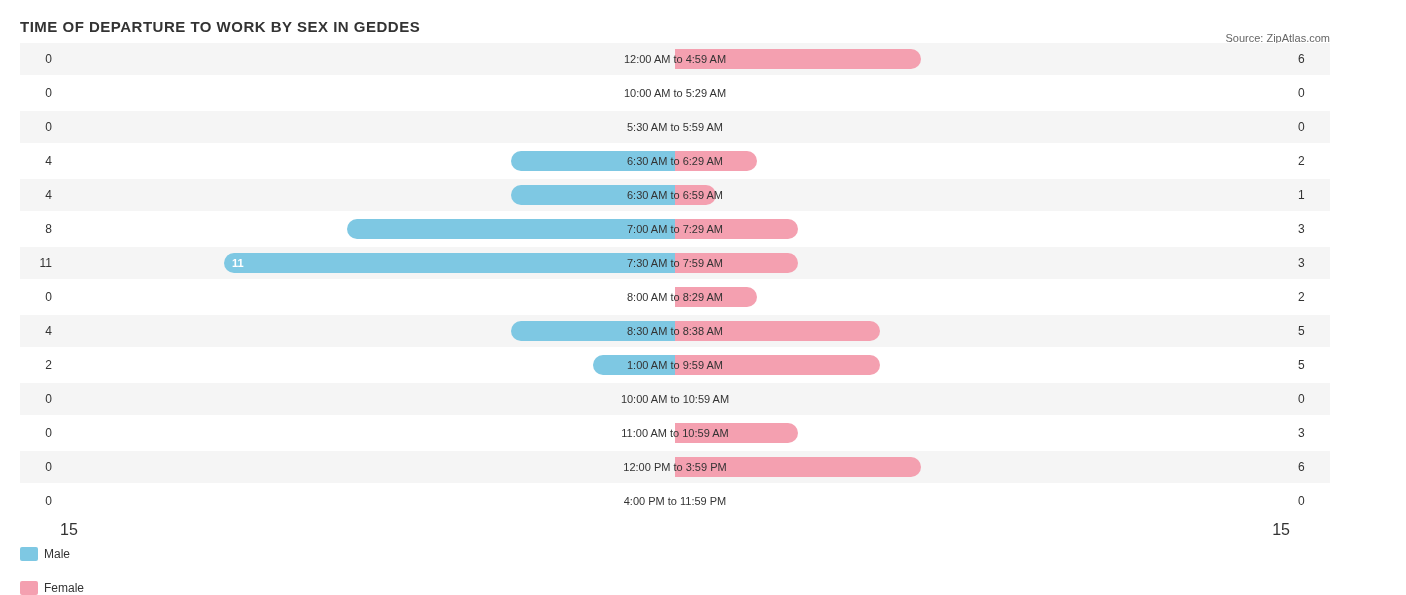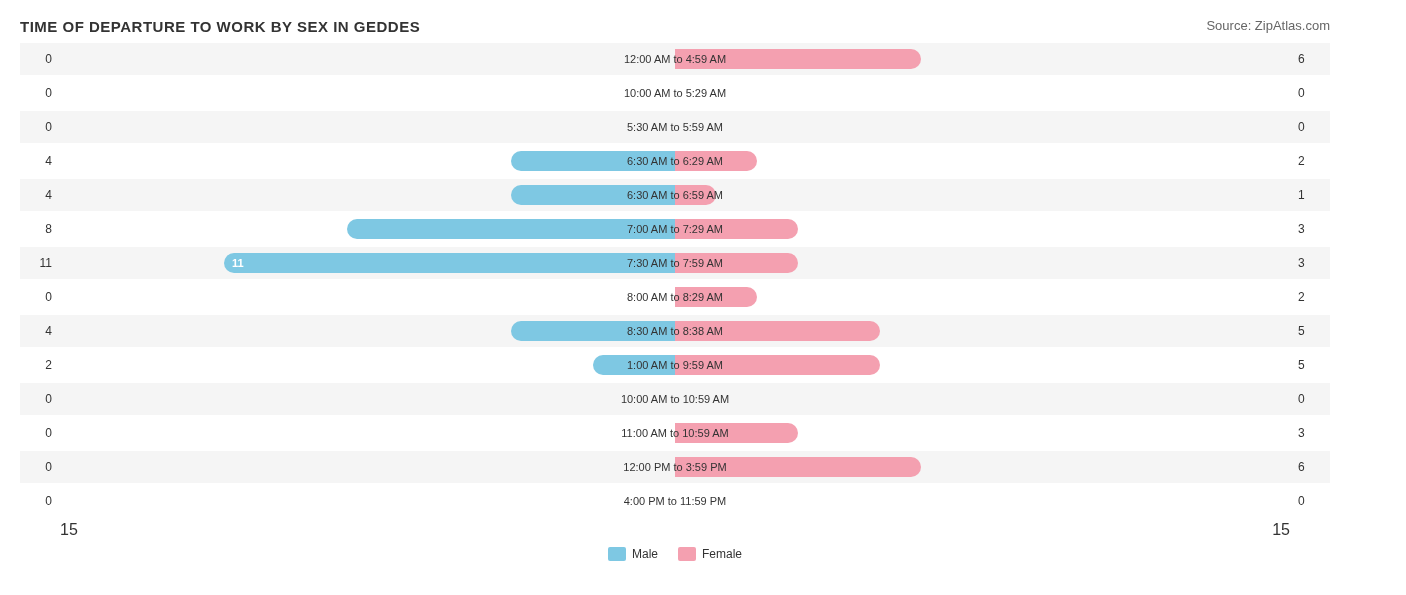--- a/index.html
+++ b/index.html
@@ -19,23 +19,23 @@
     .chart-title {
       font-size: 15px;
       font-weight: bold;
       color: #333;
       margin-bottom: 8px;
       text-transform: uppercase;
       letter-spacing: 0.5px;
     }
     .source {
       position: absolute;
-      top: 18px;
+      top: 32px;
       right: 20px;
-      font-size: 13px;
+      font-size: 11px;
       color: #666;
     }
     .chart-area {
       width: 100%;
       position: relative;
     }
     .row {
       display: flex;
       align-items: center;
       height: 32px;
@@ -115,20 +115,21 @@
       font-size: 12px;
       color: #333;
       padding-left: 8px;
       flex-shrink: 0;
     }
     .legend {
       display: flex;
       justify-content: center;
       gap: 20px;
       margin-top: 8px;
+      flex-direction: column;
     }
     .legend-item {
       display: flex;
       align-items: center;
       gap: 6px;
       font-size: 12px;
       color: #333;
     }
     .legend-box {
       width: 18px;

